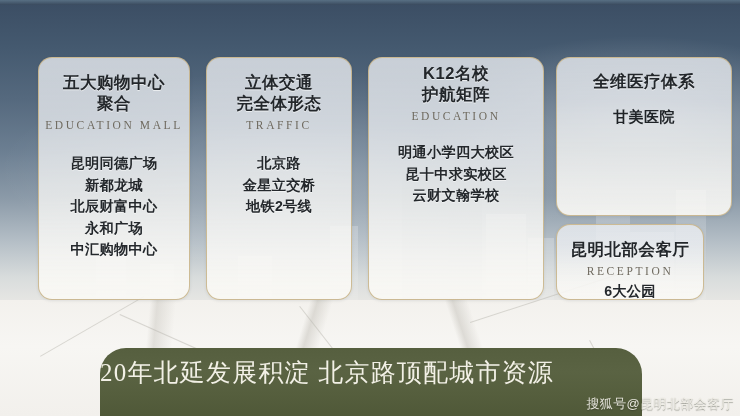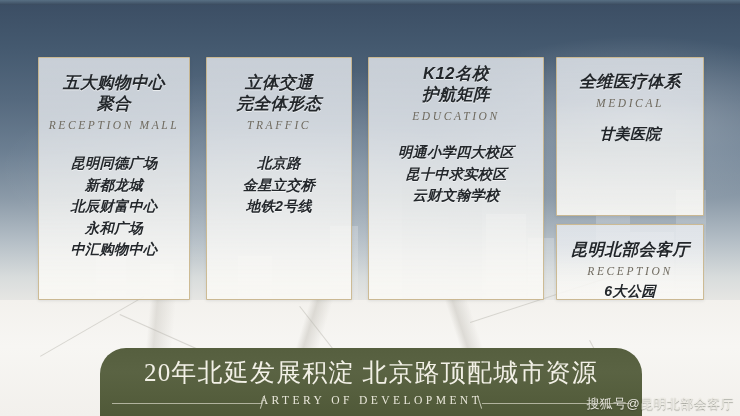--- a/index.html
+++ b/index.html
@@ -76,32 +76,31 @@
   .marble-vein {
     position: absolute;
     background: rgba(186,183,176,0.5);
     transform-origin: left top;
   }
 
   
   .card {
     position: absolute;
     border: 1px solid rgba(198,176,132,0.85);
-    border-radius: 1px;
+    border-radius: 14px;
     background: linear-gradient(to bottom,
       rgba(233,236,240,0.80) 0%,
       rgba(238,240,243,0.76) 28%,
       rgba(246,246,244,0.80) 58%,
       rgba(250,249,246,0.86) 82%,
       rgba(250,249,245,0.90) 100%);
     box-shadow: 0 1px 3px rgba(40,55,70,0.10);
     box-sizing: border-box;
     text-align: center;
     overflow: hidden;
-    font-style: italic;
   }
   .cn-title {
     color: #23272b;
     font-weight: bold;
     font-size: 16.5px;
     line-height: 21px;
     letter-spacing: 0.5px;
     text-shadow: 0 1px 0 rgba(255,255,255,.6);
     white-space: pre-line;
   }
@@ -135,21 +134,21 @@
     font-weight: bold;
     line-height: 18px;
     letter-spacing: .2px;
     white-space: pre-line;
   }
 
   
   #card-mall      { left: 38px;  top: 57px;  width: 152px; height: 243px; }
   #card-traffic   { left: 206px; top: 57px;  width: 146px; height: 243px; }
   #card-education { left: 368px; top: 57px;  width: 176px; height: 243px; }
-  #card-medical   { left: 556px; top: 57px;  width: 148px; height: 159px; }
+  #card-medical   { left: 556px; top: 57px;  width: 176px; height: 159px; }
   #card-reception { left: 556px; top: 224px; width: 148px; height: 76px; }
 
   .card-inner { padding: 14px 6px 0 6px; }
   #card-education .card-inner { padding-top: 5px; }
   #card-medical .card-inner   { padding-top: 13px; }
   #card-reception .card-inner { }
 
   .list-gap { height: 22px; }
   #card-education .list-gap { height: 20px; }
   #card-medical .list-gap   { height: 14px; }
@@ -161,21 +160,20 @@
     width: 542px; height: 68px;
     border-radius: 26px 26px 0 0;
     background: linear-gradient(to bottom, #565f3f 0%, #5a6343 35%, #555e3d 70%, #4f5838 100%);
     box-sizing: border-box;
     overflow: hidden;
   }
   .banner-main {
     position: absolute;
     left: 0; top: 8px;
     width: 542px;
-    text-align: center;
     color: #f2f0e6;
     font-family: "Liberation Serif", "DejaVu Serif", serif;
     font-size: 25px;
     letter-spacing: 1.2px;
     white-space: nowrap;
   }
   .banner-sub-wrap {
     position: absolute;
     left: 0; top: 46px;
     width: 542px;
@@ -247,21 +245,21 @@
     <div class="marble-vein" style="left:300px; top:6px;  width:120px; height:1px; transform:rotate(52deg);"></div>
     <div class="marble-vein" style="left:470px; top:22px; width:160px; height:1px; transform:rotate(-18deg);"></div>
     <div class="marble-vein" style="left:590px; top:40px; width:100px; height:1px; transform:rotate(62deg);"></div>
     <div class="marble-vein" style="left:40px;  top:56px; width:120px; height:1px; transform:rotate(-30deg);"></div>
   </div>
 
   <div class="card" id="card-mall">
     <div class="card-inner">
       <div class="cn-title">五大购物中心
 聚合</div>
-      <div class="en-title">RECEPTION MALL</div>
+      <div class="en-title">EDUCATION MALL</div>
       <div class="list-gap"></div>
       <div class="cn-list">昆明同德广场
 新都龙城
 北辰财富中心
 永和广场
 中汇购物中心</div>
     </div>
   </div>
 
   <div class="card" id="card-traffic">
@@ -284,40 +282,32 @@
       <div class="list-gap"></div>
       <div class="cn-list">明通小学四大校区
 昆十中求实校区
 云财文翰学校</div>
     </div>
   </div>
 
   <div class="card" id="card-medical">
     <div class="card-inner">
       <div class="cn-title">全维医疗体系</div>
-      <div class="en-title">MEDICAL</div>
       <div class="list-gap"></div>
       <div class="cn-sub-strong">甘美医院</div>
     </div>
   </div>
 
   <div class="card" id="card-reception">
     <div class="card-inner">
       <div class="cn-title">昆明北部会客厅</div>
       <div class="en-title">RECEPTION</div>
       <div class="cn-list" style="margin-top:4px;">6大公园</div>
     </div>
   </div>
 
   <div class="banner">
     <div class="banner-main">20年北延发展积淀 北京路顶配城市资源</div>
-    <div class="banner-sub-wrap">
-      <div class="rule l"></div>
-      <div class="rule r"></div>
-      <div class="slash l"></div>
-      <div class="slash r"></div>
-      <div class="banner-sub">ARTERY OF DEVELOPMENT</div>
-    </div>
   </div>
 
   <div class="watermark">搜狐号@昆明北部会客厅</div>
 
 </div>
 
 </body></html>

